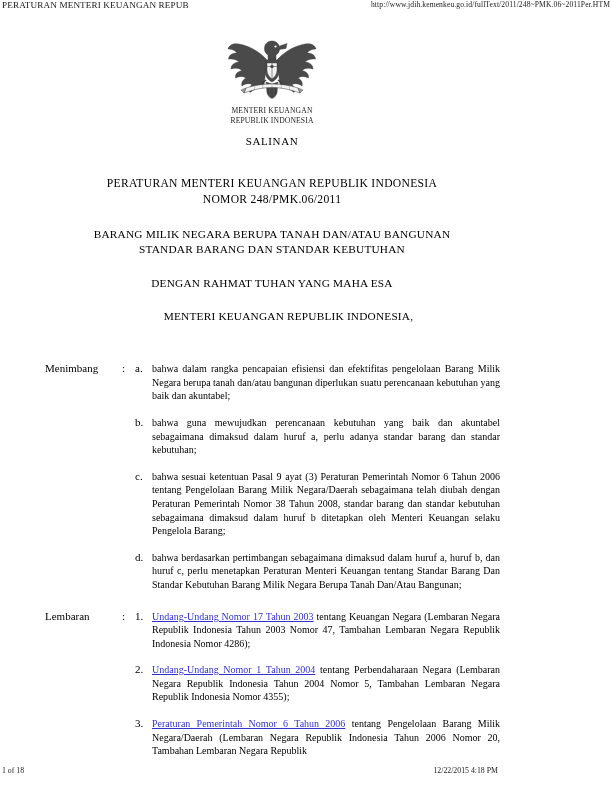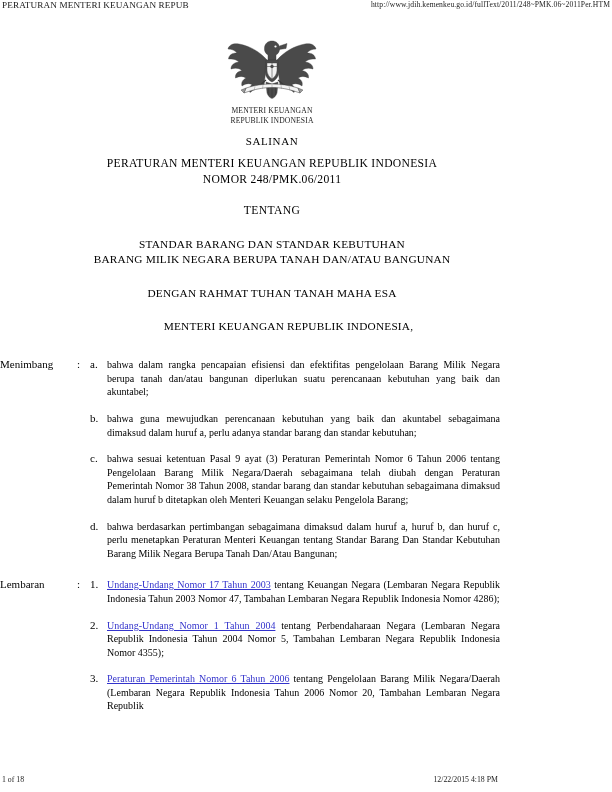--- a/index.html
+++ b/index.html
@@ -37,21 +37,21 @@
     white-space: nowrap;
   }
   .print-header .ph-right {
     padding-right: 2px;
     font-size: 7.6px;
     white-space: nowrap;
   }
 
   .print-footer {
     position: absolute;
-    bottom: 8px;
+    bottom: 17px;
     left: 0;
     width: 500px;
     display: flex;
     justify-content: space-between;
     font-family: "Liberation Serif", "DejaVu Serif", serif;
     font-size: 7.8px;
     color: #1a1a1a;
   }
   .print-footer .pf-left { padding-left: 2px; }
   .print-footer .pf-right { padding-right: 2px; }
@@ -85,21 +85,21 @@
   .salinan {
     margin-top: 10px;
     font-size: 11px;
     letter-spacing: 0.6px;
   }
 
   .center-block {
     text-align: center;
   }
   .title-main {
-    margin-top: 9px;
+    margin-top: 29px;
     font-size: 11.6px;
     line-height: 15.5px;
     letter-spacing: 0.3px;
   }
   .tentang {
     margin-top: 17px;
     font-size: 11.6px;
     letter-spacing: 0.4px;
   }
   .subject {
@@ -115,21 +115,22 @@
   }
   .menteri-ri {
     margin-top: 21px;
     font-size: 11.3px;
     letter-spacing: 0.2px;
     padding-left: 33px;
   }
 
   
   .sections {
-    margin-top: 26px;
+    margin-top: 40px;
+    padding-left: 45px;
     padding-right: 44px;
   }
   .section {
     display: flex;
     align-items: flex-start;
   }
   .section + .section {
     margin-top: 18px;
   }
   .sec-label {
@@ -220,28 +221,27 @@
   </div>
 
   <div class="center-block">
     <div class="salinan">SALINAN</div>
 
     <div class="title-main">
       <div>PERATURAN MENTERI KEUANGAN REPUBLIK INDONESIA</div>
       <div>NOMOR 248/PMK.06/2011</div>
     </div>
 
-    <div class="tentang">TENTANG</div>
 
     <div class="subject">
+      <div>BARANG MILIK NEGARA BERUPA TANAH DAN/ATAU BANGUNAN</div>
       <div>STANDAR BARANG DAN STANDAR KEBUTUHAN</div>
-      <div>BARANG MILIK NEGARA BERUPA TANAH DAN/ATAU BANGUNAN</div>
-    </div>
-
-    <div class="rahmat">DENGAN RAHMAT TUHAN TANAH MAHA ESA</div>
+    </div>
+
+    <div class="rahmat">DENGAN RAHMAT TUHAN YANG MAHA ESA</div>
 
     <div class="menteri-ri">MENTERI KEUANGAN REPUBLIK INDONESIA,</div>
   </div>
 
   <div class="sections">
 
     <div class="section">
       <div class="sec-label">Menimbang</div>
       <div class="sec-colon">:</div>
       <div class="sec-items">

